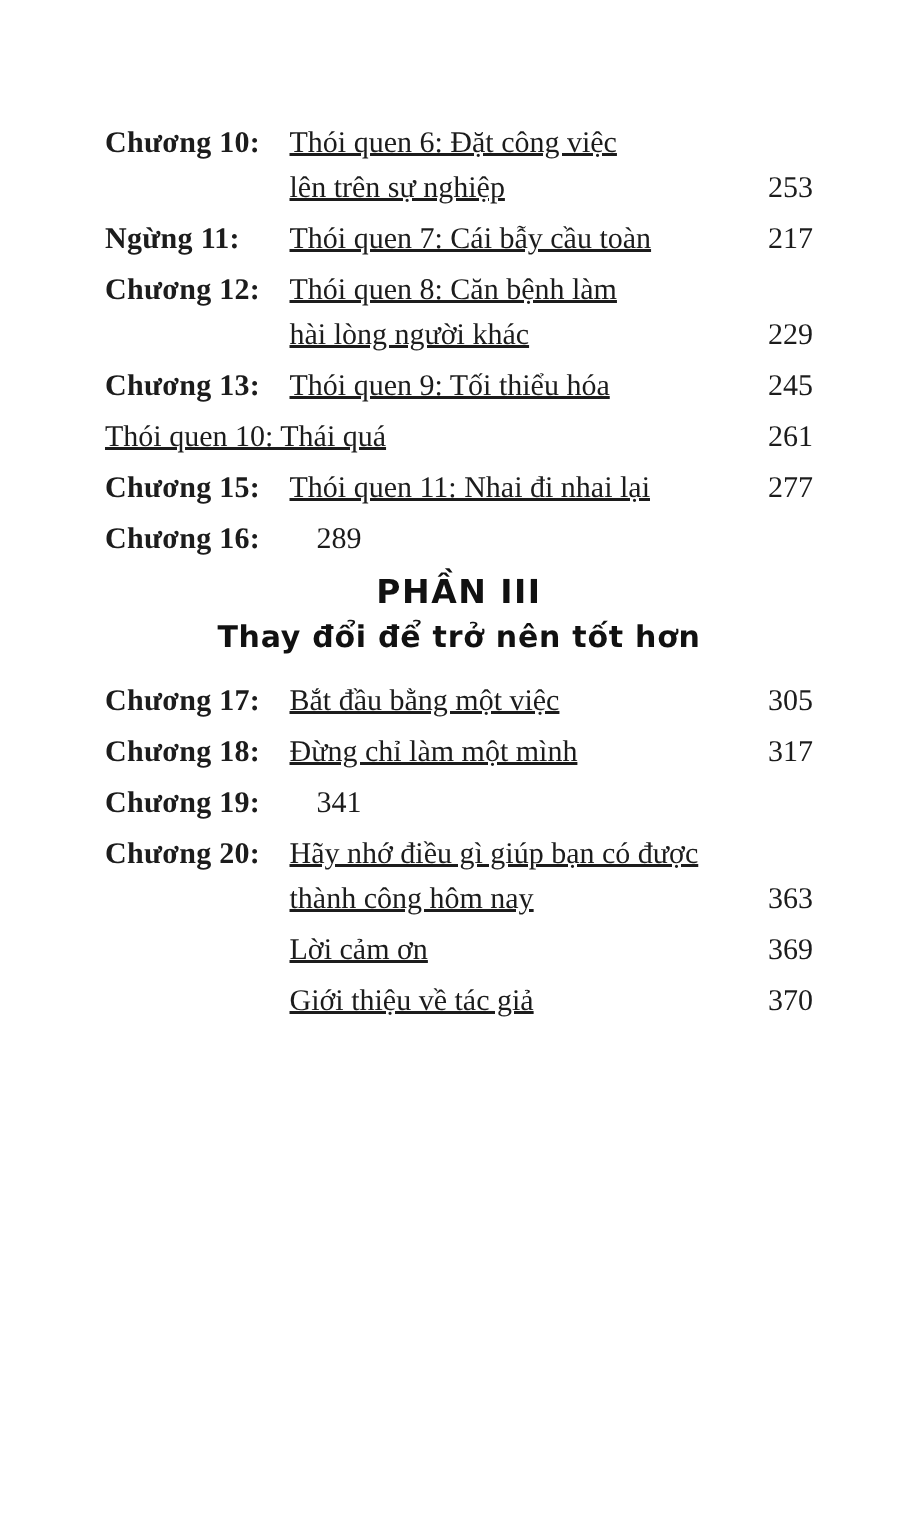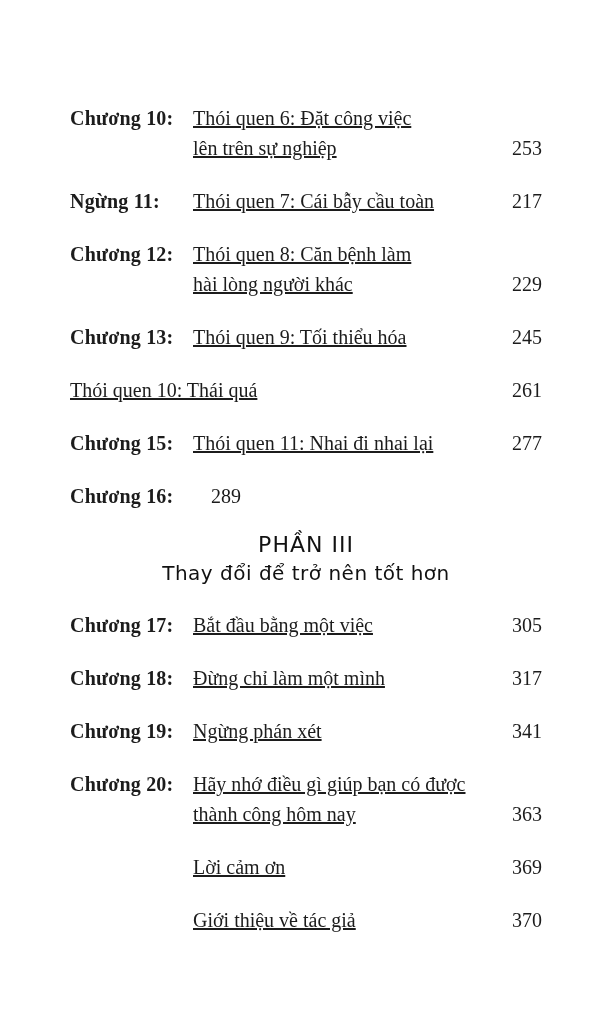--- a/index.html
+++ b/index.html
@@ -19,44 +19,43 @@
     position: absolute;
     left: 70px;
     top: 80px;
     width: 472px;
   }
   .row {
     display: flex;
     font-size: 20px;
     line-height: 30px;
     margin-bottom: 4px;
-    margin-top: 23px;
   }
   .label {
     width: 123px;
     flex-shrink: 0;
     font-weight: 700;
     letter-spacing: 0.2px;
   }
   .title {
     flex: 1;
     white-space: nowrap;
     text-decoration: underline;
   }
   .page-num {
     align-self: flex-end;
     margin-left: 10px;
     text-align: right;
     min-width: 38px;
   }
   .part-heading {
     text-align: center;
-    margin: 20px 0 14px 0;
+    margin: 8px 0 14px 0;
     font-family: "DejaVu Sans", "Liberation Sans", sans-serif;
-    font-weight: 400;
+    font-weight: 700;
     color: #111111;
   }
   .part-title {
     font-size: 22px;
     line-height: 28px;
     letter-spacing: 1px;
   }
   .part-subtitle {
     font-size: 20px;
     line-height: 28px;
@@ -119,21 +118,20 @@
   </div>
 
   <div class="row">
     <span class="label">Chương 18:</span>
     <span class="title">Đừng chỉ làm một mình</span>
     <span class="page-num">317</span>
   </div>
 
   <div class="row">
     <span class="label">Chương 19:</span>
-    <span class="title">Ngừng phán xét</span>
     <span class="page-num">341</span>
   </div>
 
   <div class="row">
     <span class="label">Chương 20:</span>
     <span class="title">Hãy nhớ điều gì giúp bạn có được<br>thành công hôm nay</span>
     <span class="page-num">363</span>
   </div>
 
   <div class="row">

